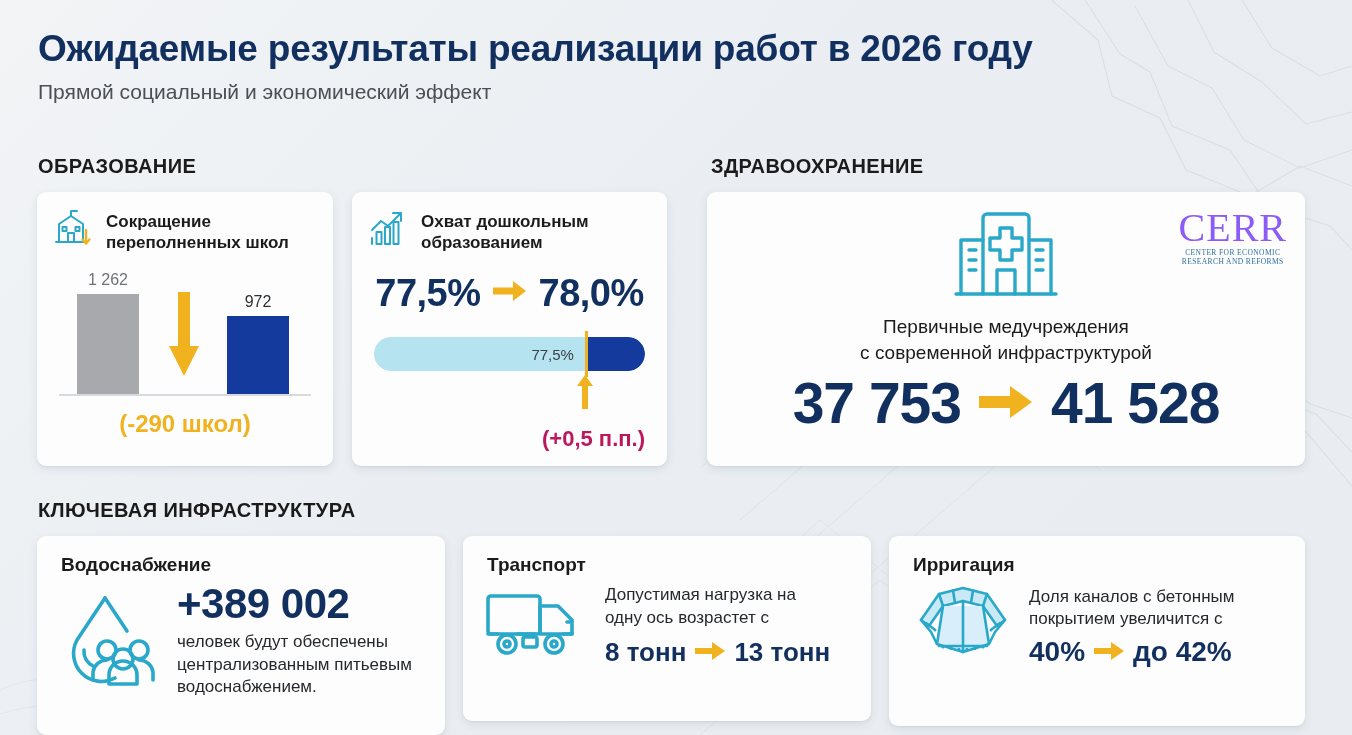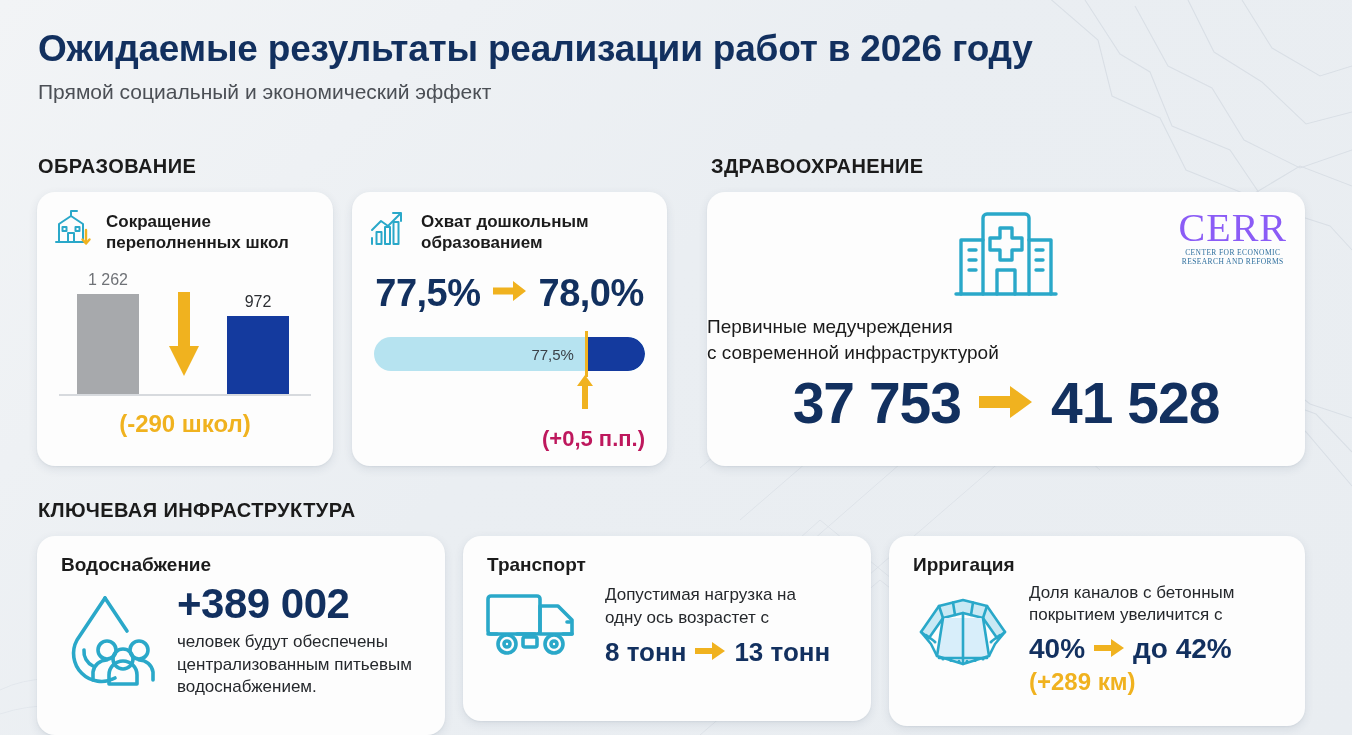--- a/index.html
+++ b/index.html
@@ -59,21 +59,21 @@
     letter-spacing: 0.4px;
     white-space: nowrap;
   }
   #sec-edu    { left: 38px;  top: 155px; }
   #sec-health { left: 711px; top: 155px; }
   #sec-infra  { left: 38px;  top: 499px; }
 
   .card {
     position: absolute;
     background: #fdfdfd;
-    border-radius: 18px;
+    border-radius: 9px;
     box-shadow: 0 3px 10px rgba(40,60,90,0.10), 0 1px 2px rgba(40,60,90,0.06);
   }
 
   
   #card-schools   { left: 37px;  top: 192px; width: 296px; height: 274px; }
   #card-preschool { left: 352px; top: 192px; width: 315px; height: 274px; }
   #card-health    { left: 707px; top: 192px; width: 598px; height: 274px; }
   #card-water     { left: 37px;  top: 536px; width: 408px; height: 199px; }
   #card-transport { left: 463px; top: 536px; width: 408px; height: 185px; }
   #card-irrig     { left: 889px; top: 536px; width: 416px; height: 190px; }
@@ -232,20 +232,21 @@
     letter-spacing: 0.4px;
     margin-top: 0;
     line-height: 1.25;
   }
   #card-health .hosp-icon {
     display: flex;
     justify-content: center;
     padding-top: 14px;
   }
   #card-health .caption {
+    text-align: center;
     font-size: 19px;
     color: #1b1b1b;
     line-height: 1.35;
     margin-top: 12px;
   }
   #card-health .nums {
     display: flex;
     align-items: center;
     justify-content: center;
     gap: 18px;
@@ -596,18 +597,17 @@
         </div>
         <div class="stat">
           <span>40%</span>
           <span class="ar-inline">
             <svg width="30" height="20" viewBox="0 0 30 20" fill="#f0b21f">
               <path d="M0 7 h17 V1 l13 9 l-13 9 v-6 H0 z"></path>
             </svg>
           </span>
           <span>до 42%</span>
         </div>
-        <div class="note">(+289 км)</div>
       </span>
     </div>
   </div>
 
 </div>
 
 </body></html>

